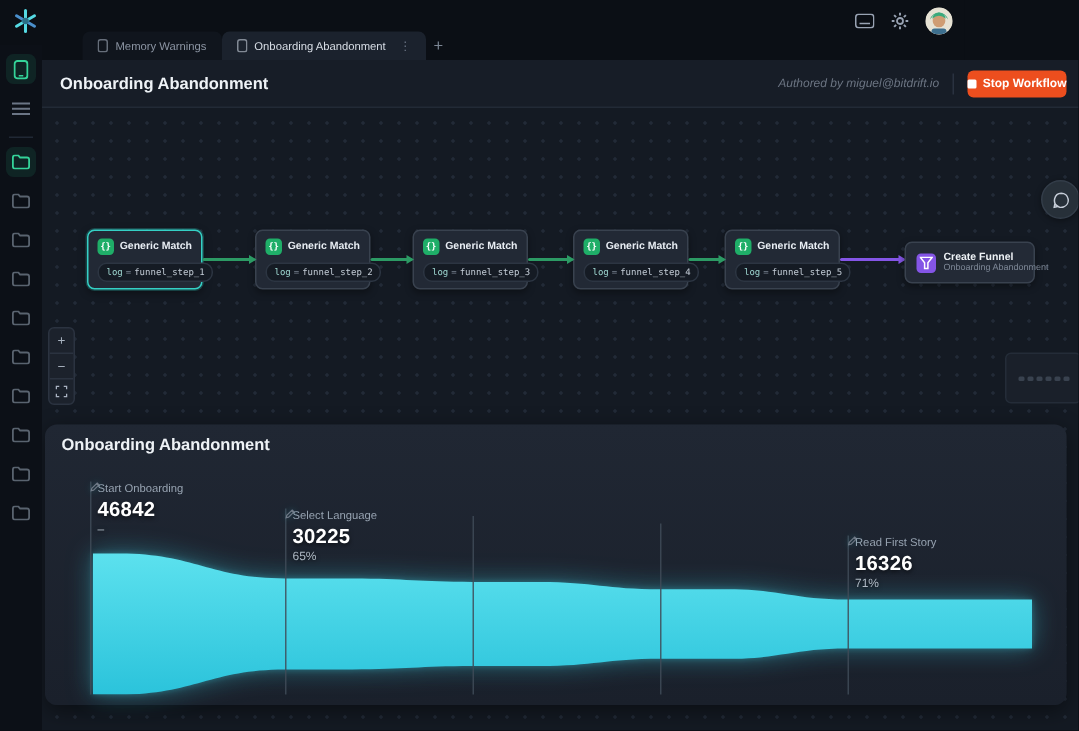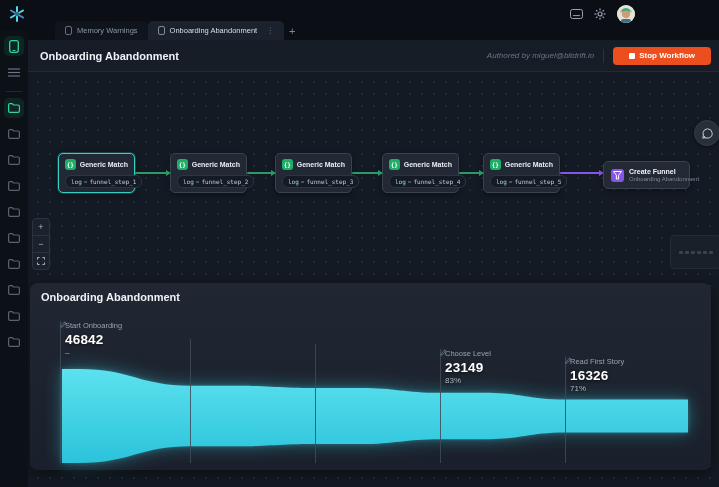--- a/index.html
+++ b/index.html
@@ -32,21 +32,21 @@
 
   
   .main{position:absolute;left:28px;top:40px;width:691px;height:447px;background:#141a23;}
   .main-header{position:absolute;left:0;top:0;width:100%;height:32px;background:#171d27;
     border-bottom:1px solid #222a36;display:flex;align-items:center;box-sizing:border-box;}
   .main-title{margin-left:12px;font-size:11px;font-weight:bold;color:#eef2f6;}
   .mh-right{margin-left:auto;display:flex;align-items:center;gap:9px;margin-right:8px;}
   .authored{font-size:8px;font-style:italic;color:#6b7482;}
   .hdr-divider{width:1px;height:14px;background:#2a3240;}
   .stop-btn{display:flex;align-items:center;gap:4px;background:#ec4e1e;border:none;border-radius:4px;
-    height:18px;padding:0 16px;color:#fff;font-size:8px;font-weight:bold;cursor:pointer;
+    height:18px;padding:0 0;color:#fff;font-size:8px;font-weight:bold;cursor:pointer;
     font-family:"Liberation Sans",sans-serif;}
   .stop-square{width:6px;height:6px;background:#fff;border-radius:1px;display:inline-block;}
 
   
   .canvas{position:absolute;left:0;top:32px;width:691px;height:415px;
     background-image:radial-gradient(circle,#222a37 1px,transparent 1.2px);
     background-size:12px 12px;background-position:4px 4px;overflow:hidden;}
 
   .node{position:absolute;width:77px;height:40px;background:#222935;border:1px solid #39424f;
     border-radius:5px;box-sizing:border-box;padding:5px 6px;cursor:pointer;
@@ -406,31 +406,31 @@
                 <span class="fs-label">Start Onboarding</span>
               <span class="pencil">
                   <svg width="7" height="7" viewBox="0 0 7 7">
                     <path d="M0.8,6.2 L1.2,4.6 L4.8,1 L6,2.2 L2.4,5.8 Z M4.3,1.5 L5.5,2.7" fill="none" stroke="#8a95a3" stroke-width="0.8"></path>
                   </svg>
                 </span>
               </div>
             <div class="fs-value">46842</div>
             <div class="fs-pct">–</div>
           </div>
-          <div class="fstep" style="left:380px;top:31px">
+          <div class="fstep" style="left:130px;top:21px">
             <div class="fs-label-row">
-                <span class="fs-label">Choose Level</span>
+                <span class="fs-label">Select Language</span>
               <span class="pencil">
                   <svg width="7" height="7" viewBox="0 0 7 7">
                     <path d="M0.8,6.2 L1.2,4.6 L4.8,1 L6,2.2 L2.4,5.8 Z M4.3,1.5 L5.5,2.7" fill="none" stroke="#8a95a3" stroke-width="0.8"></path>
                   </svg>
                 </span>
               </div>
-            <div class="fs-value">23149</div>
-            <div class="fs-pct">83%</div>
+            <div class="fs-value">30225</div>
+            <div class="fs-pct">65%</div>
           </div>
           <div class="fstep" style="left:505px;top:39px">
             <div class="fs-label-row">
                 <span class="fs-label">Read First Story</span>
               <span class="pencil">
                   <svg width="7" height="7" viewBox="0 0 7 7">
                     <path d="M0.8,6.2 L1.2,4.6 L4.8,1 L6,2.2 L2.4,5.8 Z M4.3,1.5 L5.5,2.7" fill="none" stroke="#8a95a3" stroke-width="0.8"></path>
                   </svg>
                 </span>
               </div>

